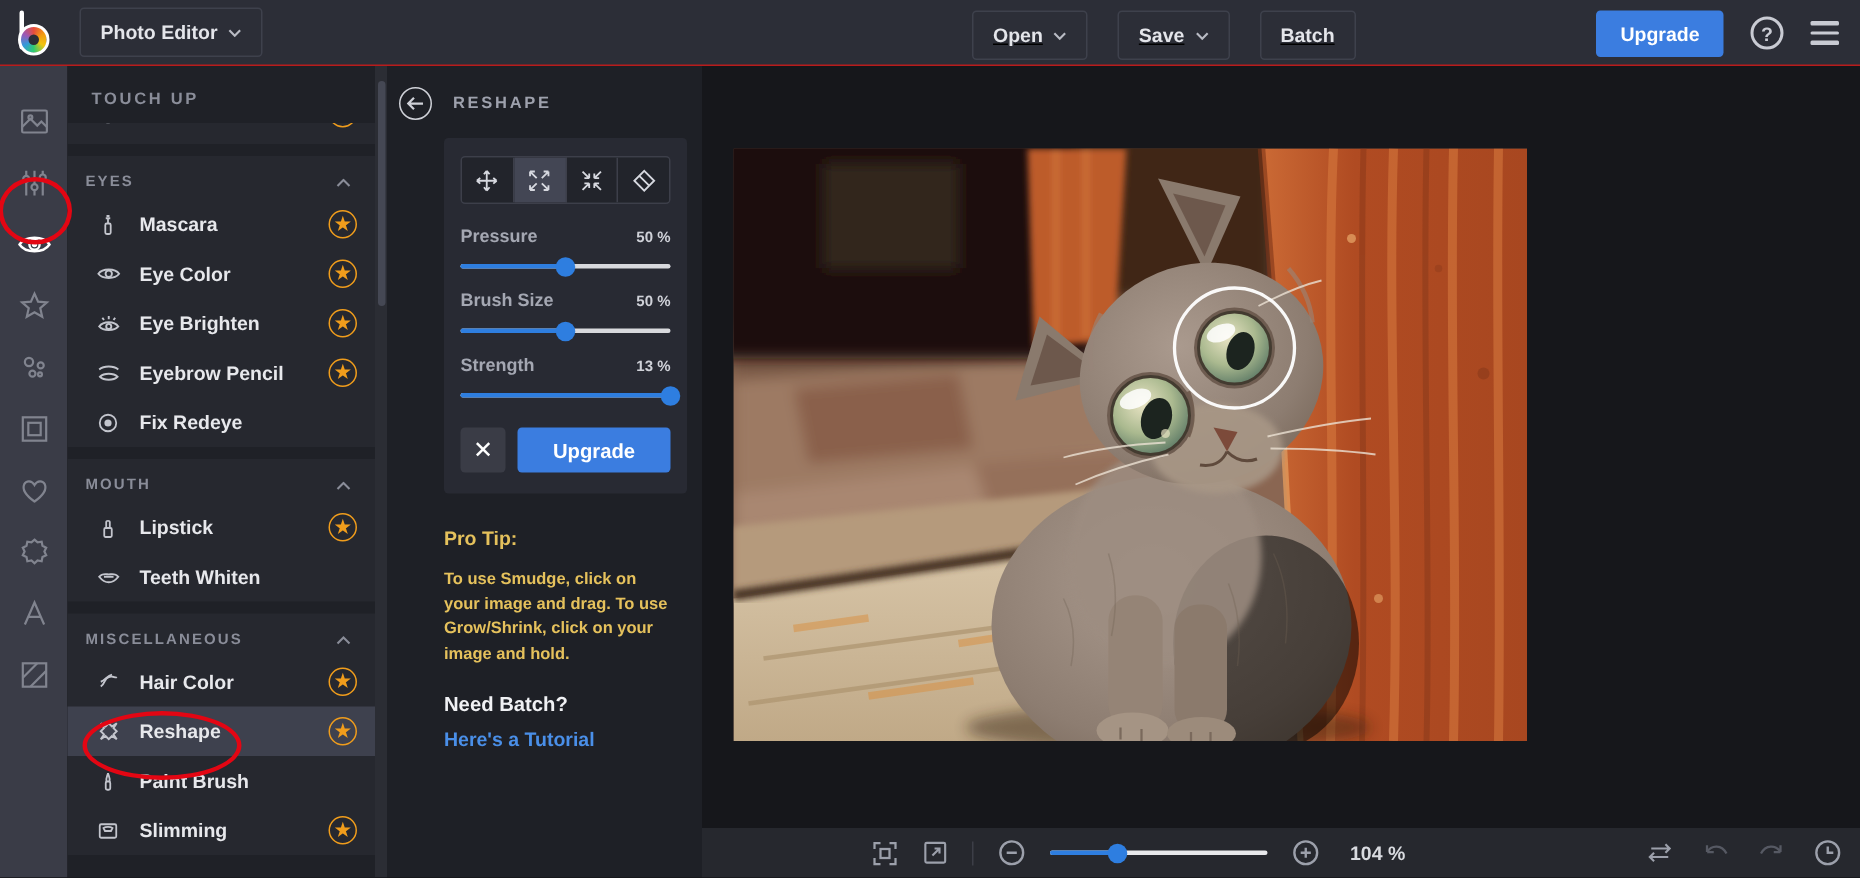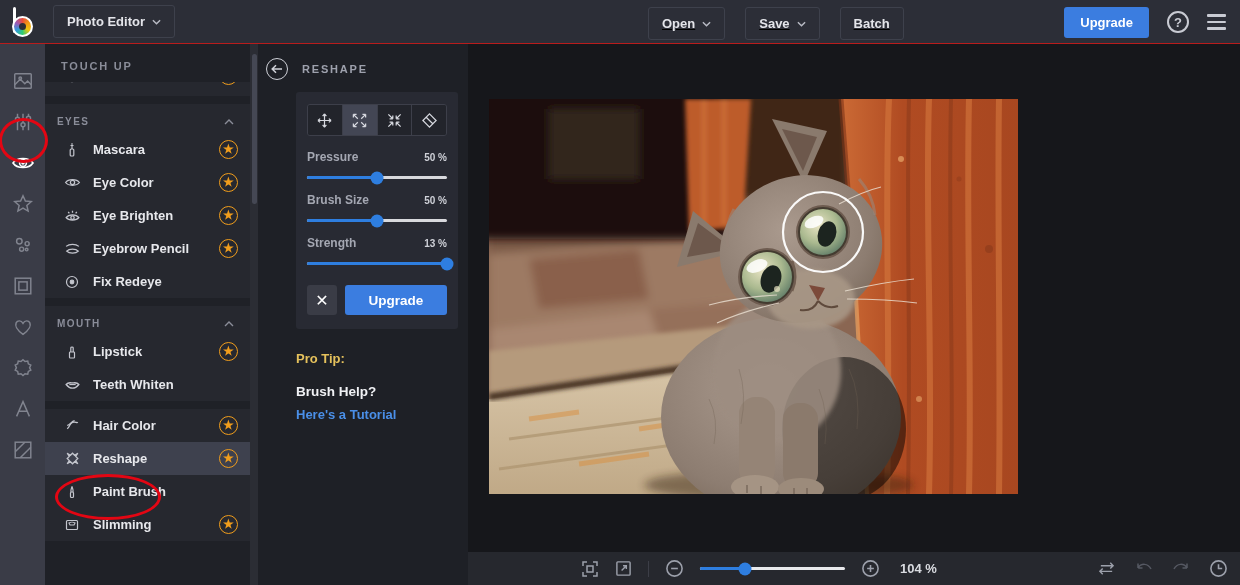--- a/index.html
+++ b/index.html
@@ -315,20 +315,26 @@
           <svg width="17" height="17" viewBox="0 0 16 16" fill="none" stroke="currentColor" stroke-width="1.2">
               <path d="M2 8 C4 5.5 6.5 6.5 8 6.5 C9.5 6.5 12 5.5 14 8 C12 10.5 9.5 11.5 8 11.5 C6.5 11.5 4 10.5 2 8 Z"></path>
               <path d="M5 8 h6"></path>
             </svg>
         </span>
         <span>Teeth Whiten</span>
       </div>
     </div>
 
     <div class="tu-card">
+      <div class="sec-head">
+        <span>MISCELLANEOUS</span>
+        <svg width="10" height="6" viewBox="0 0 10 6">
+            <polyline points="1,5 5,1 9,5" fill="none" stroke="#8a8d99" stroke-width="1.4"></polyline>
+          </svg>
+      </div>
       <div class="tu-row">
         <span class="ticon">
           <svg width="17" height="17" viewBox="0 0 16 16" fill="none" stroke="currentColor" stroke-width="1.2">
               <path d="M3 11 C6 9 5 6 8 5 C11 4 12 6 13 5"></path>
               <path d="M3 8 C6 7 7 4 10 3.5"></path>
             </svg>
         </span>
         <span>Hair Color</span>
         <span class="star">★</span>
       </div>
@@ -436,21 +442,22 @@
       </div>
 
       <div class="rs-bottomrow">
         <button class="x-btn">✕</button>
         <button class="rs-upgrade">Upgrade</button>
       </div>
     </div>
 
     <div class="protip">
       <div class="protip-title">Pro Tip:</div>
-      <div class="needhelp">Brush Help?</div>
+      <div class="protip-body">To use Smudge, click on your image and drag. To use Grow/Shrink, click on your image and hold.</div>
+      <div class="needhelp">Need Batch?</div>
       <div class="tutorial">Here's a Tutorial</div>
     </div>
   </div>
 
   <div class="canvas">
     <svg class="photo" viewBox="0 0 529 395" preserveAspectRatio="none">
       <defs>
         <filter id="b2">
             <feGaussianBlur stdDeviation="2"></feGaussianBlur>
           </filter>

